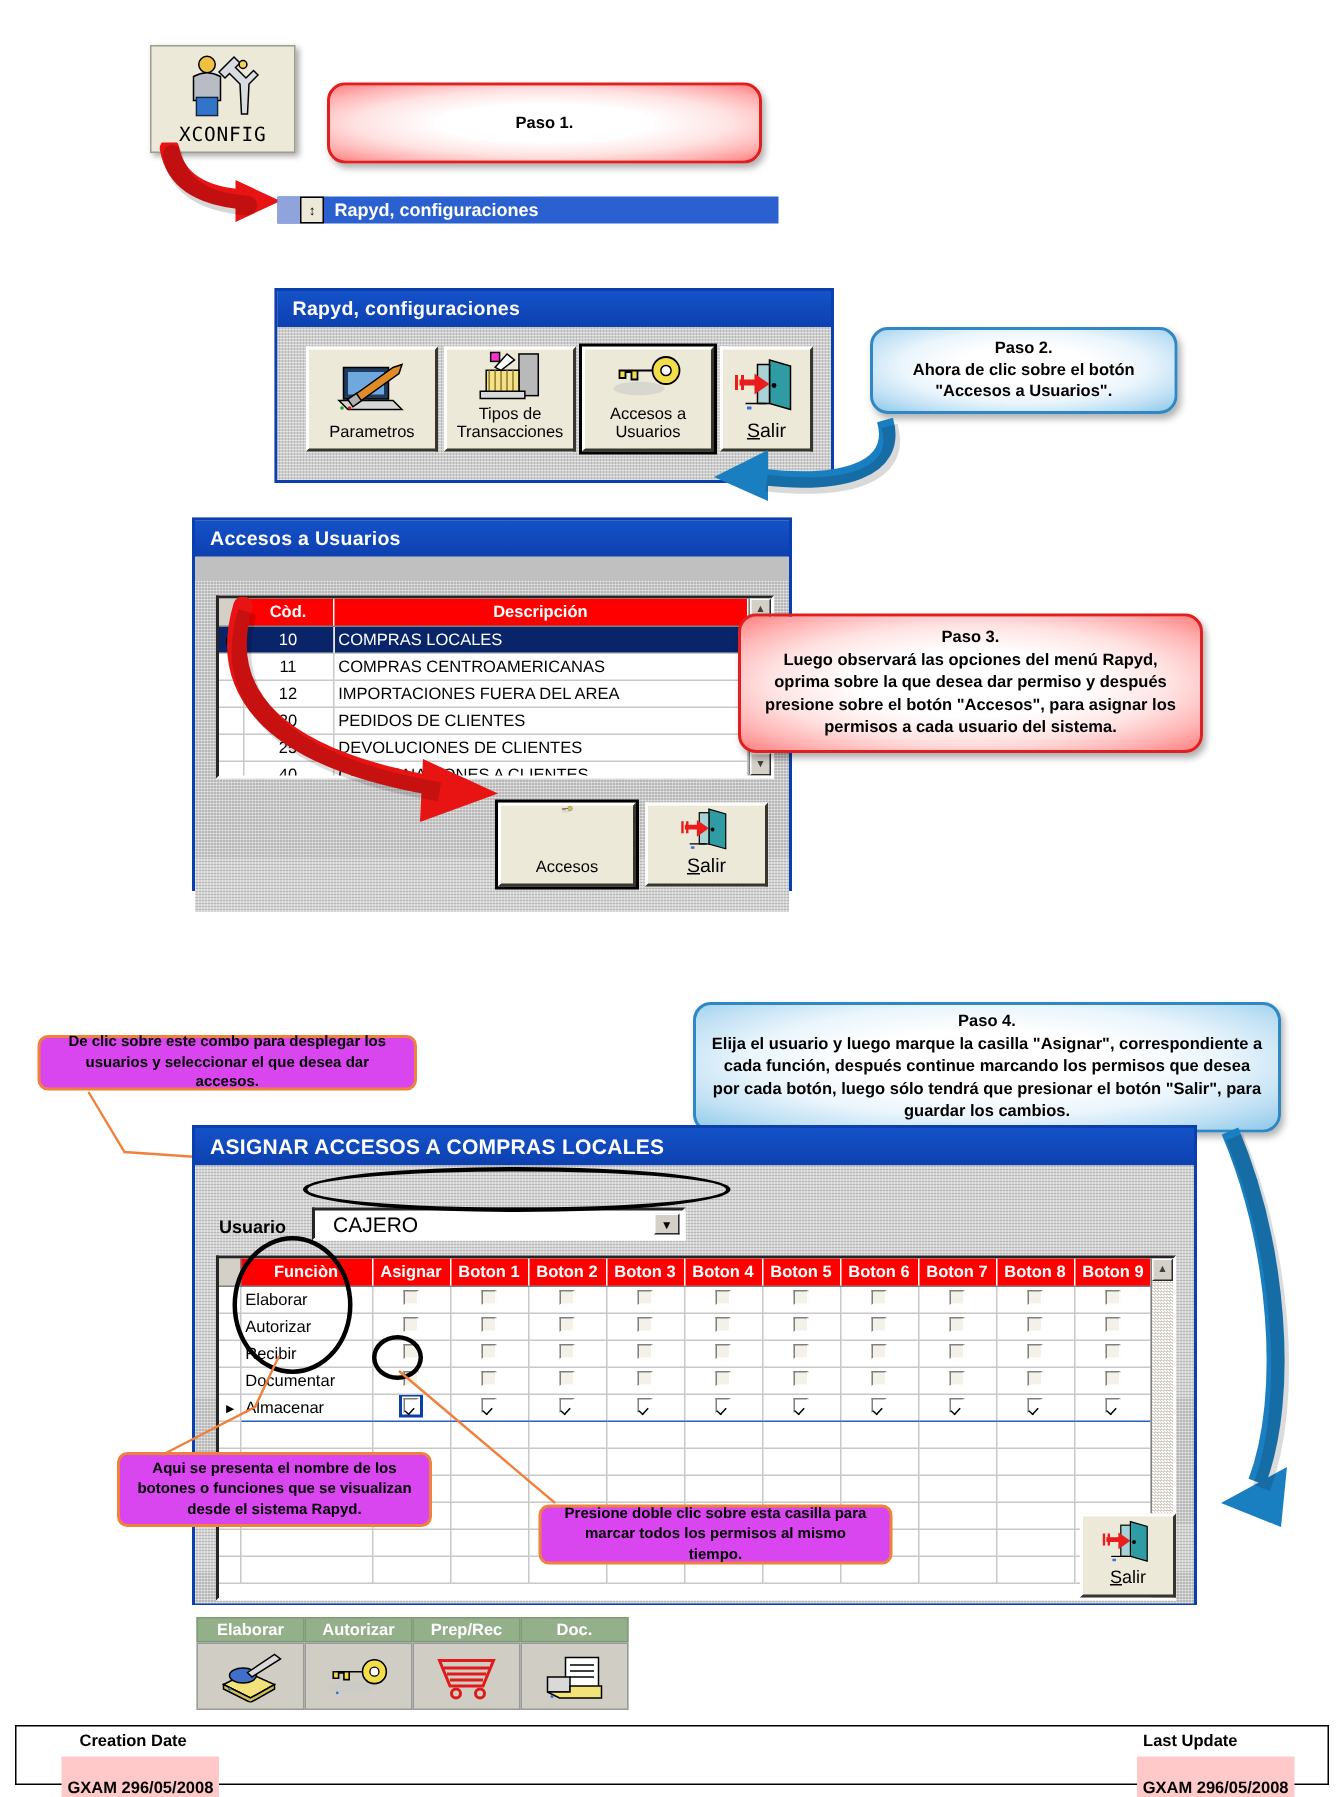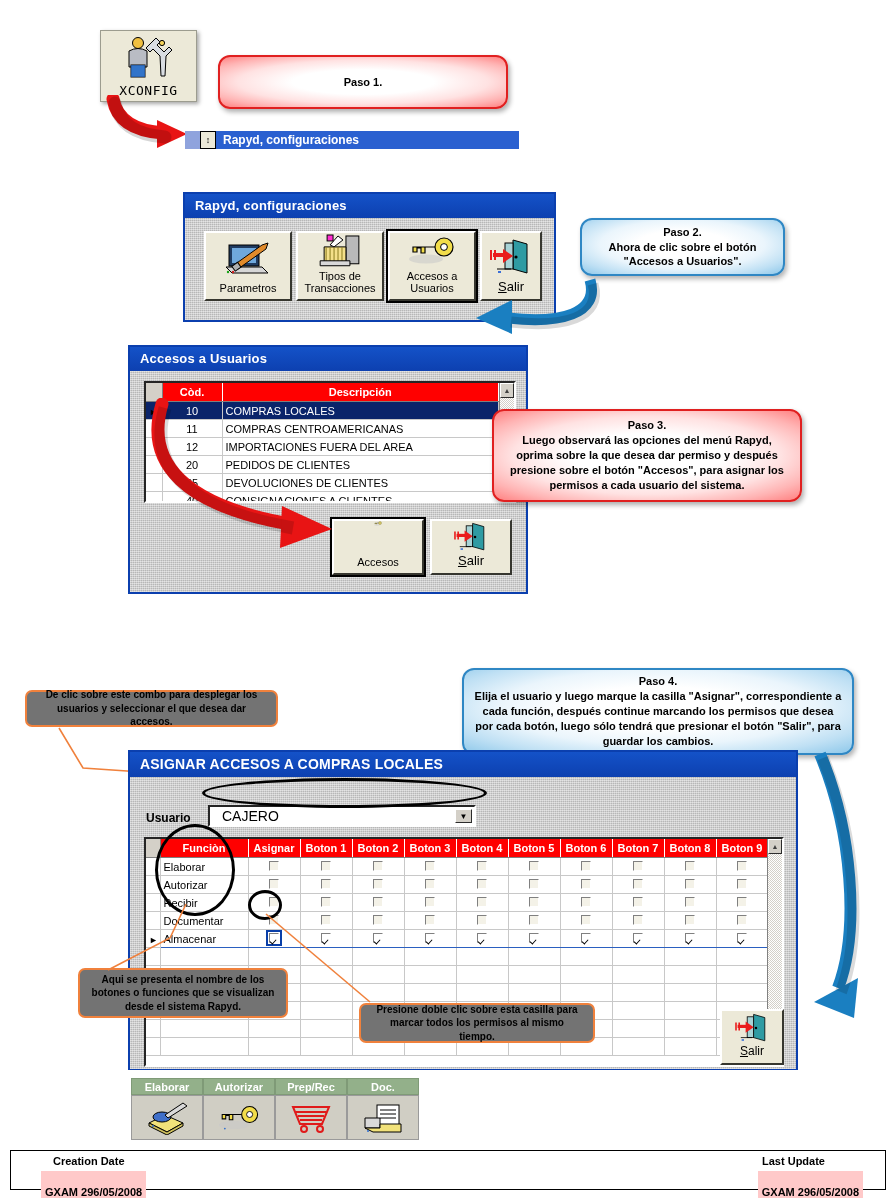--- a/index.html
+++ b/index.html
@@ -60,21 +60,21 @@
     box-shadow:2px 3px 5px rgba(0,0,0,.32);
   }
   .callout-blue{
     border:2px solid #2f87c4;border-radius:12px;
     background:
       radial-gradient(ellipse at 50% 45%, #ffffff 32%, #eaf5fc 58%, #bfe0f4 80%, #8ec8ea 100%);
     color:#000;
     box-shadow:2px 3px 5px rgba(0,0,0,.3);
   }
   .callout-orange{
-    border:2px solid #f0813c;border-radius:7px;background:#737373;color:#000;
+    border:2px solid #f0813c;border-radius:7px;background:#d946ef;color:#000;
     font-weight:bold;
   }
 
   
   .gridwrap{
     position:absolute;background:#ffffff;
     border:2px inset #b0b0b0;
     border-top-color:#7a7a7a;border-left-color:#7a7a7a;
     border-right-color:#ffffff;border-bottom-color:#ffffff;
     box-sizing:border-box;overflow:hidden;
@@ -261,21 +261,21 @@
   </div>
 </div>
 <svg class="abs" style="left:450px;top:272px;width:200px;height:70px;" viewBox="0 0 200 70">
   <path d="M140 8 C 150 42, 110 52, 58 46" stroke="#1a7fc1" stroke-width="11" fill="none" stroke-linecap="butt"></path>
   <path d="M62 28 L26 46 L62 62 Z" fill="#1a7fc1"></path>
   <path d="M143 12 C 153 46, 113 56, 61 50" stroke="#000" stroke-opacity=".15" stroke-width="11" fill="none"></path>
 </svg>
 
 <div class="win" style="left:128px;top:345px;width:400px;height:249px;">
   <div class="win-title">Accesos a Usuarios</div>
-  <div class="win-body" style="height:221px;">
+  <div class="win-body" style="height:221px;margin-top:16px;">
 
     <div class="gridwrap" style="left:14px;top:10px;width:372px;height:122px;">
       <div style="position:absolute;left:0;top:0;right:15px;bottom:0;overflow:hidden;">
         <table class="grid">
           <colgroup>
               <col style="width:16px">
               <col style="width:60px">
               <col>
             </colgroup>
           <thead>
@@ -383,21 +383,21 @@
 <svg class="abs" style="left:55px;top:724px;width:190px;height:80px;" viewBox="0 0 190 80">
   <path d="M4 4 L28 44 L175 54" stroke="#f0813c" stroke-width="1.6" fill="none"></path>
 </svg>
 
 <div class="win" style="left:128px;top:750px;width:670px;height:320px;">
   <div class="win-title" style="font-size:14px;">ASIGNAR ACCESOS A COMPRAS LOCALES</div>
   <div class="win-body" style="height:292px;">
 
     <div style="position:absolute;left:16px;top:34px;font-size:12px;font-weight:bold;color:#000;">Usuario</div>
 
-    <div class="combo" style="left:78px;top:28px;width:268px;height:22px;padding-left:12px;">
+    <div class="combo" style="left:78px;top:28px;width:249px;height:22px;padding-left:12px;">
       <span>CAJERO</span>
       <span class="combo-arrow">▼</span>
     </div>
 
     <div class="gridwrap" style="left:14px;top:60px;width:640px;height:230px;">
       <div style="position:absolute;left:0;top:0;right:15px;bottom:0;overflow:hidden;">
         <table class="grid">
           <colgroup>
             <col style="width:14px">
               <col style="width:88px">

